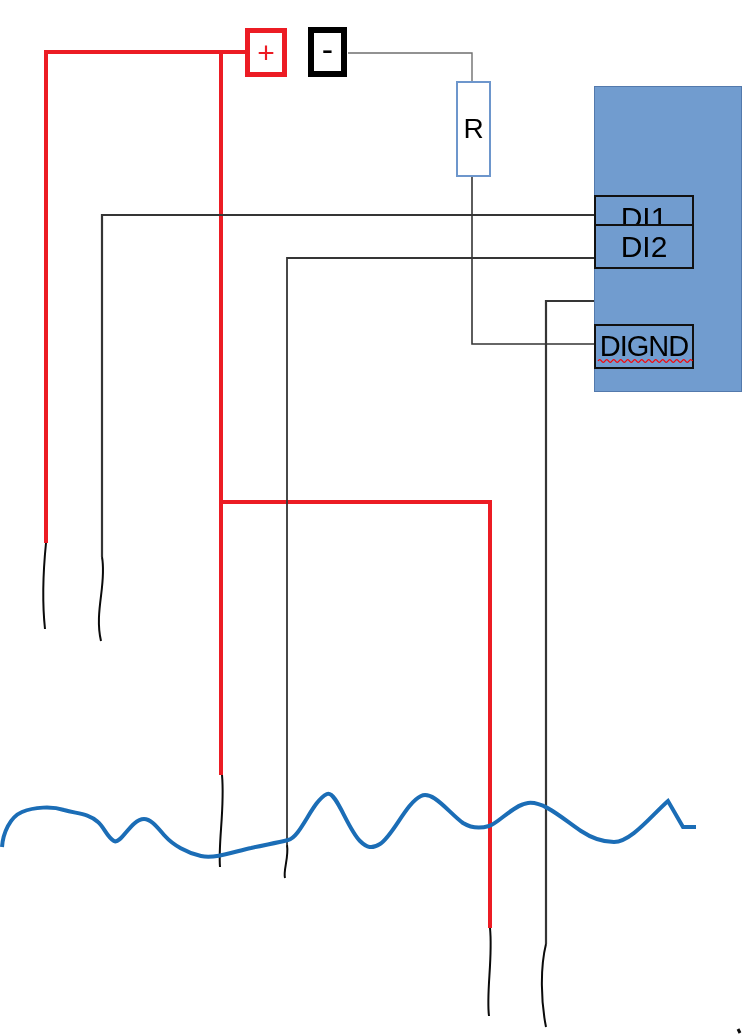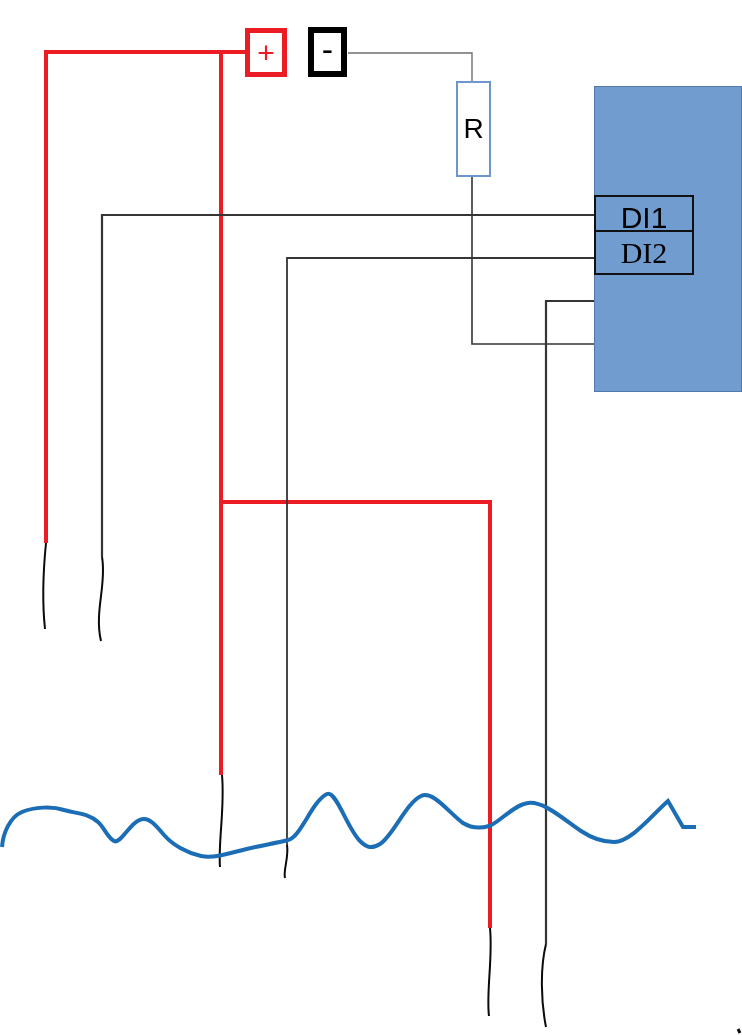--- a/index.html
+++ b/index.html
@@ -27,21 +27,21 @@
   .io-panel{
     left:594px;top:86px;width:148px;height:306px;
     background:#719CCF;border:1.5px solid #5379AC;
   }
   .terminal-row{
     left:594px;width:100px;height:45px;
     border:2px solid #111111;background:#719CCF;
     color:#000000;font-size:30px;z-index:3;
   }
   .terminal-row.r0{top:195px;}
-  .terminal-row.r1{top:230px;font-family:Liberation Serif, serif;}
+  .terminal-row.r1{top:224px;}
   .terminal-row.r2{top:281px;}
   .terminal-row.r3{top:324px;font-size:29px;letter-spacing:-1px;}
   .squiggle{position:absolute;left:1px;bottom:2px;z-index:4;}
 </style>
 </head>
 <body>
 
 <div class="canvas">
 
   <svg class="wiring-layer" width="742" height="1035" viewBox="0 0 742 1035">
@@ -76,14 +76,20 @@
   <div class="shape resistor-box">
     <span>R</span>
   </div>
 
   <div class="shape terminal-row r0">
     <span>DI1</span>
   </div>
   <div class="shape terminal-row r1">
     <span>DI2</span>
   </div>
+  <div class="shape terminal-row r3">
+    <span>DIGND</span>
+    <svg class="squiggle" width="96" height="8" viewBox="0 0 96 8">
+      <path fill="none" stroke="#FF0000" stroke-width="1.3" d="M1,4 q1.75,-2.8 3.5,0 t3.5,0 t3.5,0 t3.5,0 t3.5,0 t3.5,0 t3.5,0 t3.5,0 t3.5,0 t3.5,0 t3.5,0 t3.5,0 t3.5,0 t3.5,0 t3.5,0 t3.5,0 t3.5,0 t3.5,0 t3.5,0 t3.5,0 t3.5,0 t3.5,0 t3.5,0 t3.5,0 t3.5,0 t3.5,0 t3.5,0"></path>
+    </svg>
+  </div>
 
 </div>
 
 </body></html>

